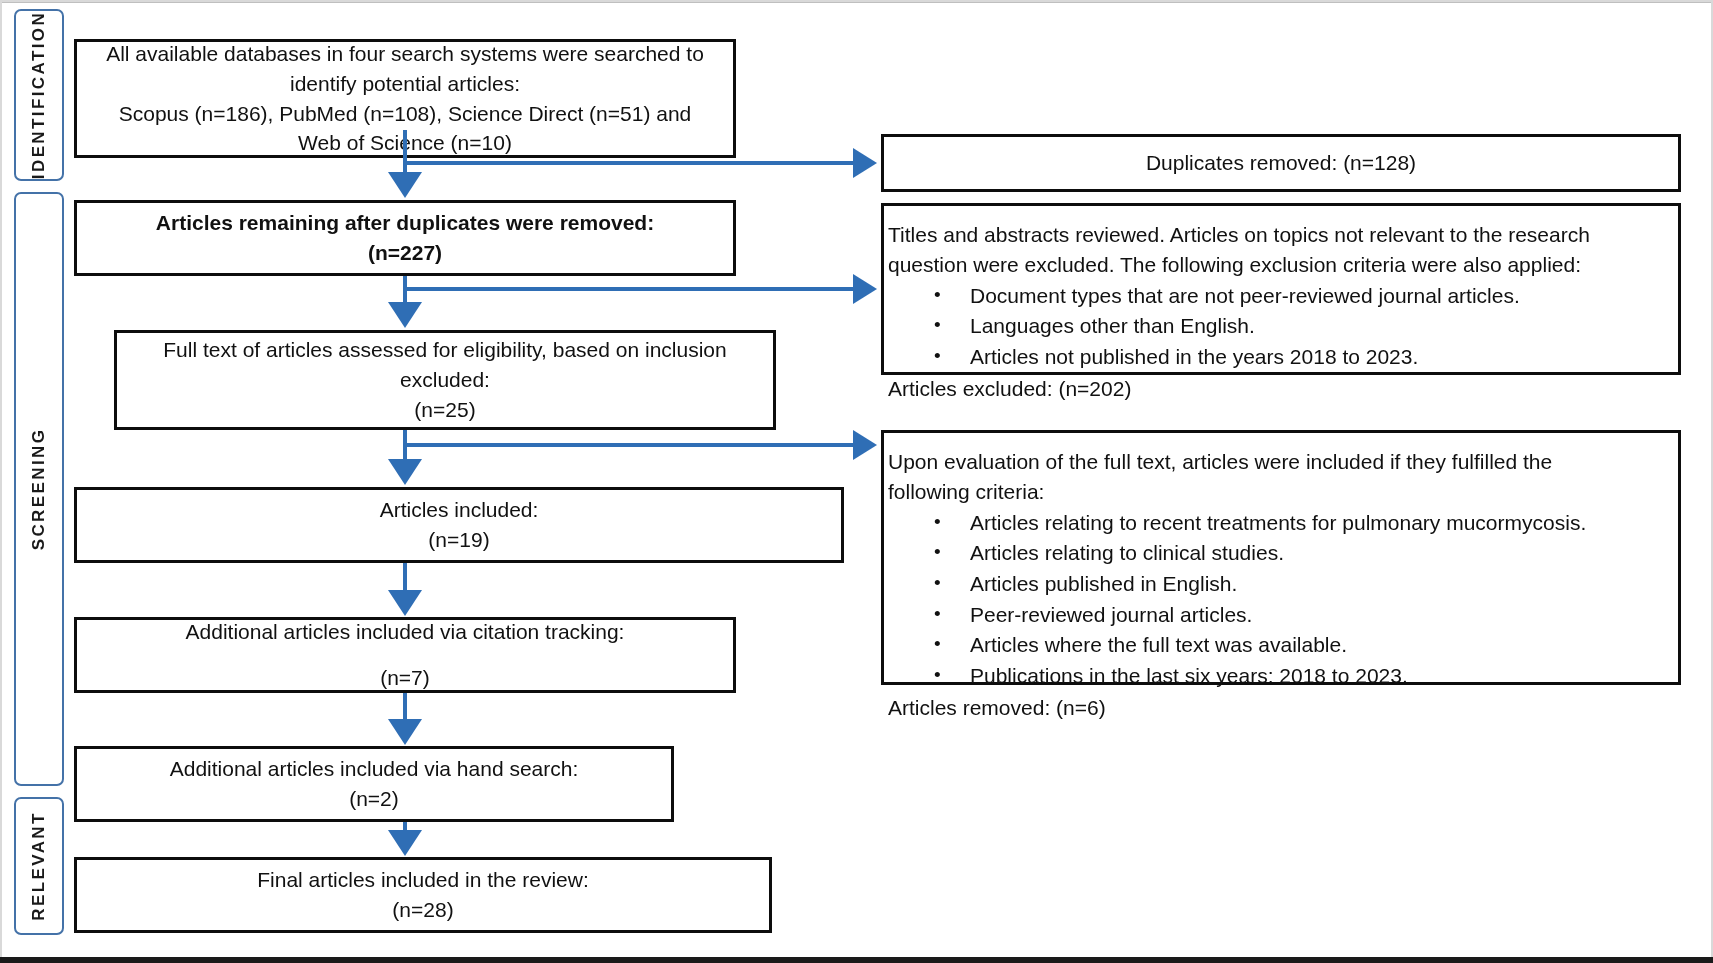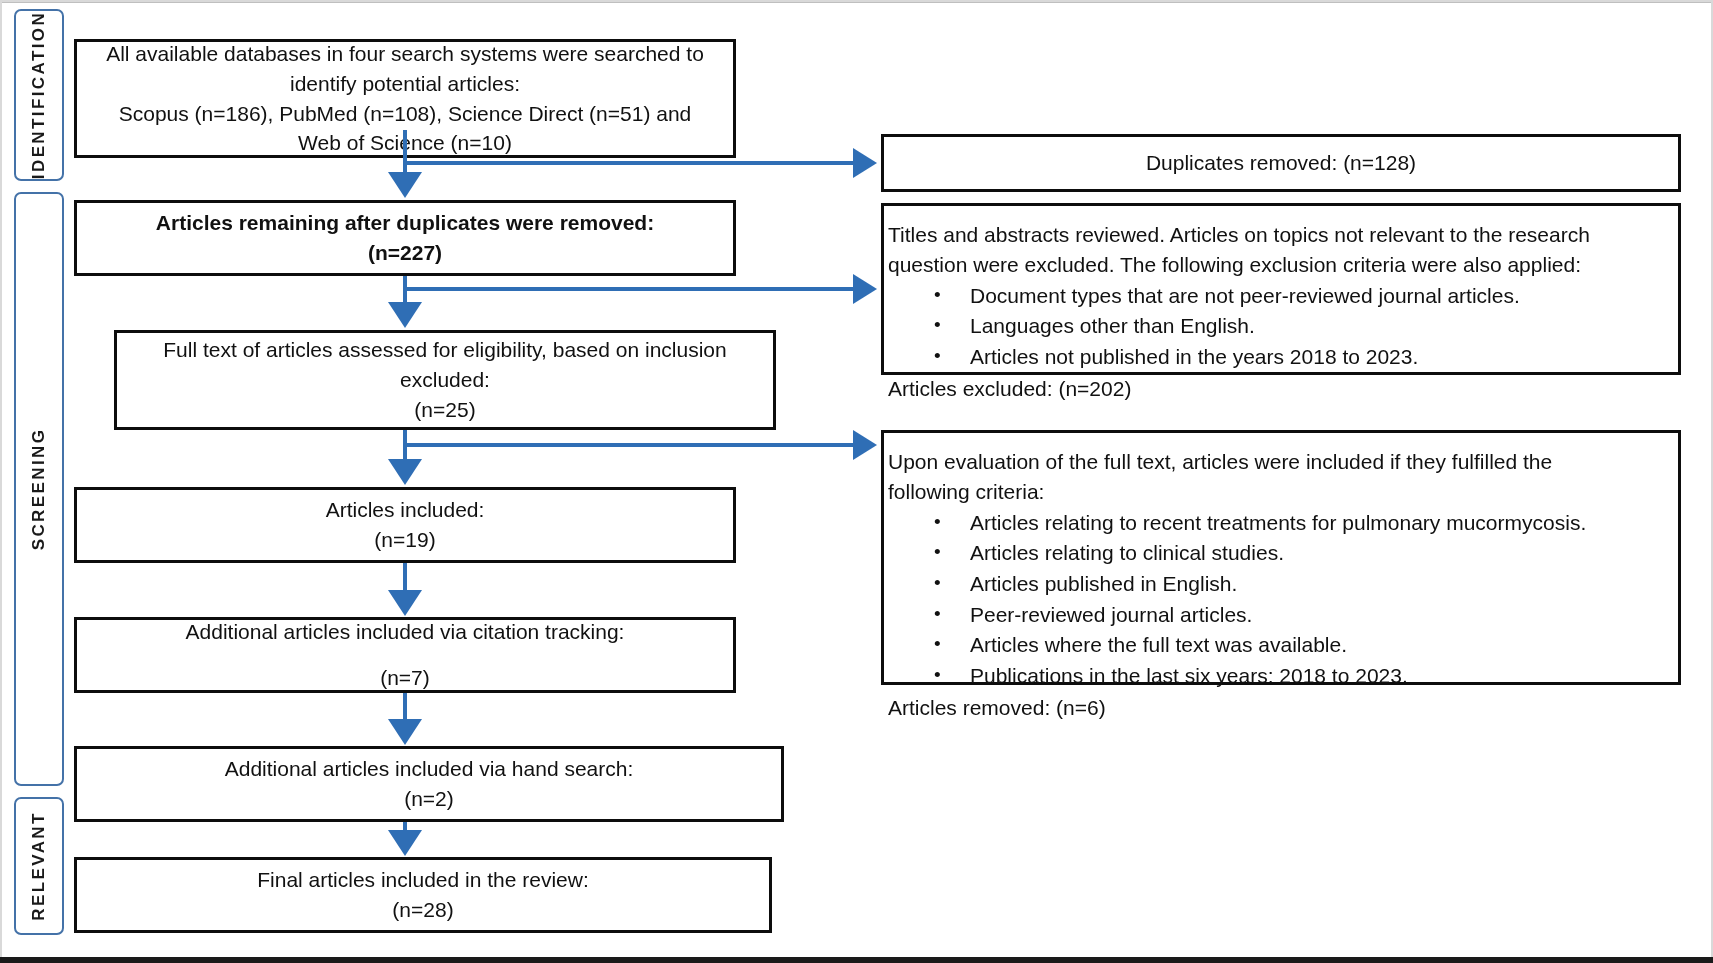--- a/index.html
+++ b/index.html
@@ -139,31 +139,31 @@
     <span class="line">Articles remaining after duplicates were removed:</span>
     <span class="line">(n=227)</span>
   </div>
 
   <div class="box center" style="left:74px;top:330px;width:662px;height:100px;margin-left:40px;">
     <span class="line">Full text of articles assessed for eligibility, based on inclusion</span>
     <span class="line">excluded:</span>
     <span class="line">(n=25)</span>
   </div>
 
-  <div class="box center" style="left:74px;top:487px;width:662px;height:76px;">
+  <div class="box center" style="left:74px;top:487px;width:770px;height:76px;">
     <span class="line">Articles included:</span>
     <span class="line">(n=19)</span>
   </div>
 
   <div class="box center" style="left:74px;top:617px;width:662px;height:76px;gap:16px;">
     <span class="line">Additional articles included via citation tracking:</span>
     <span class="line">(n=7)</span>
   </div>
 
-  <div class="box center" style="left:74px;top:746px;width:710px;height:76px;">
+  <div class="box center" style="left:74px;top:746px;width:600px;height:76px;">
     <span class="line">Additional articles included via hand search:</span>
     <span class="line">(n=2)</span>
   </div>
 
   <div class="box center" style="left:74px;top:857px;width:698px;height:76px;">
     <span class="line">Final articles included in the review:</span>
     <span class="line">(n=28)</span>
   </div>
 
   <div class="box center" style="left:881px;top:134px;width:800px;height:58px;">

